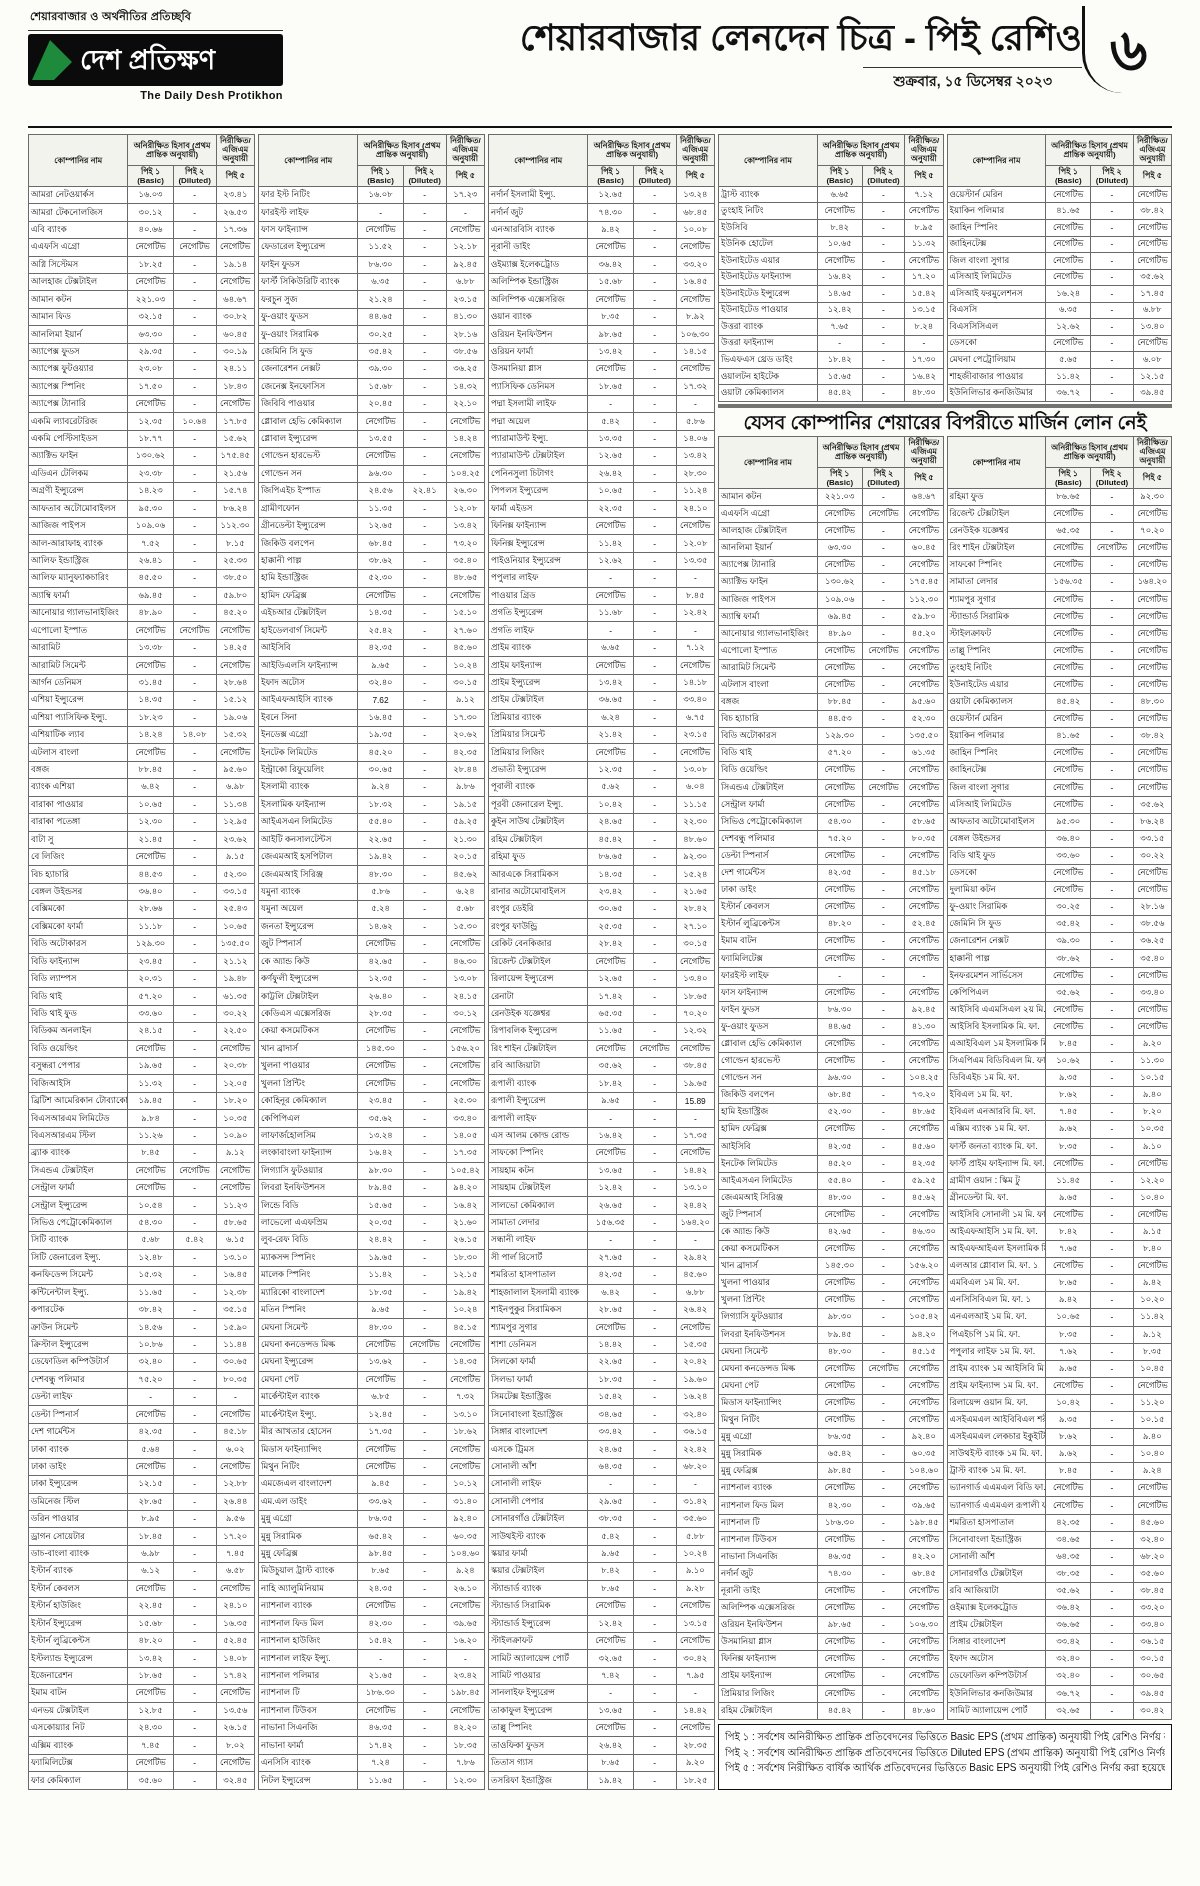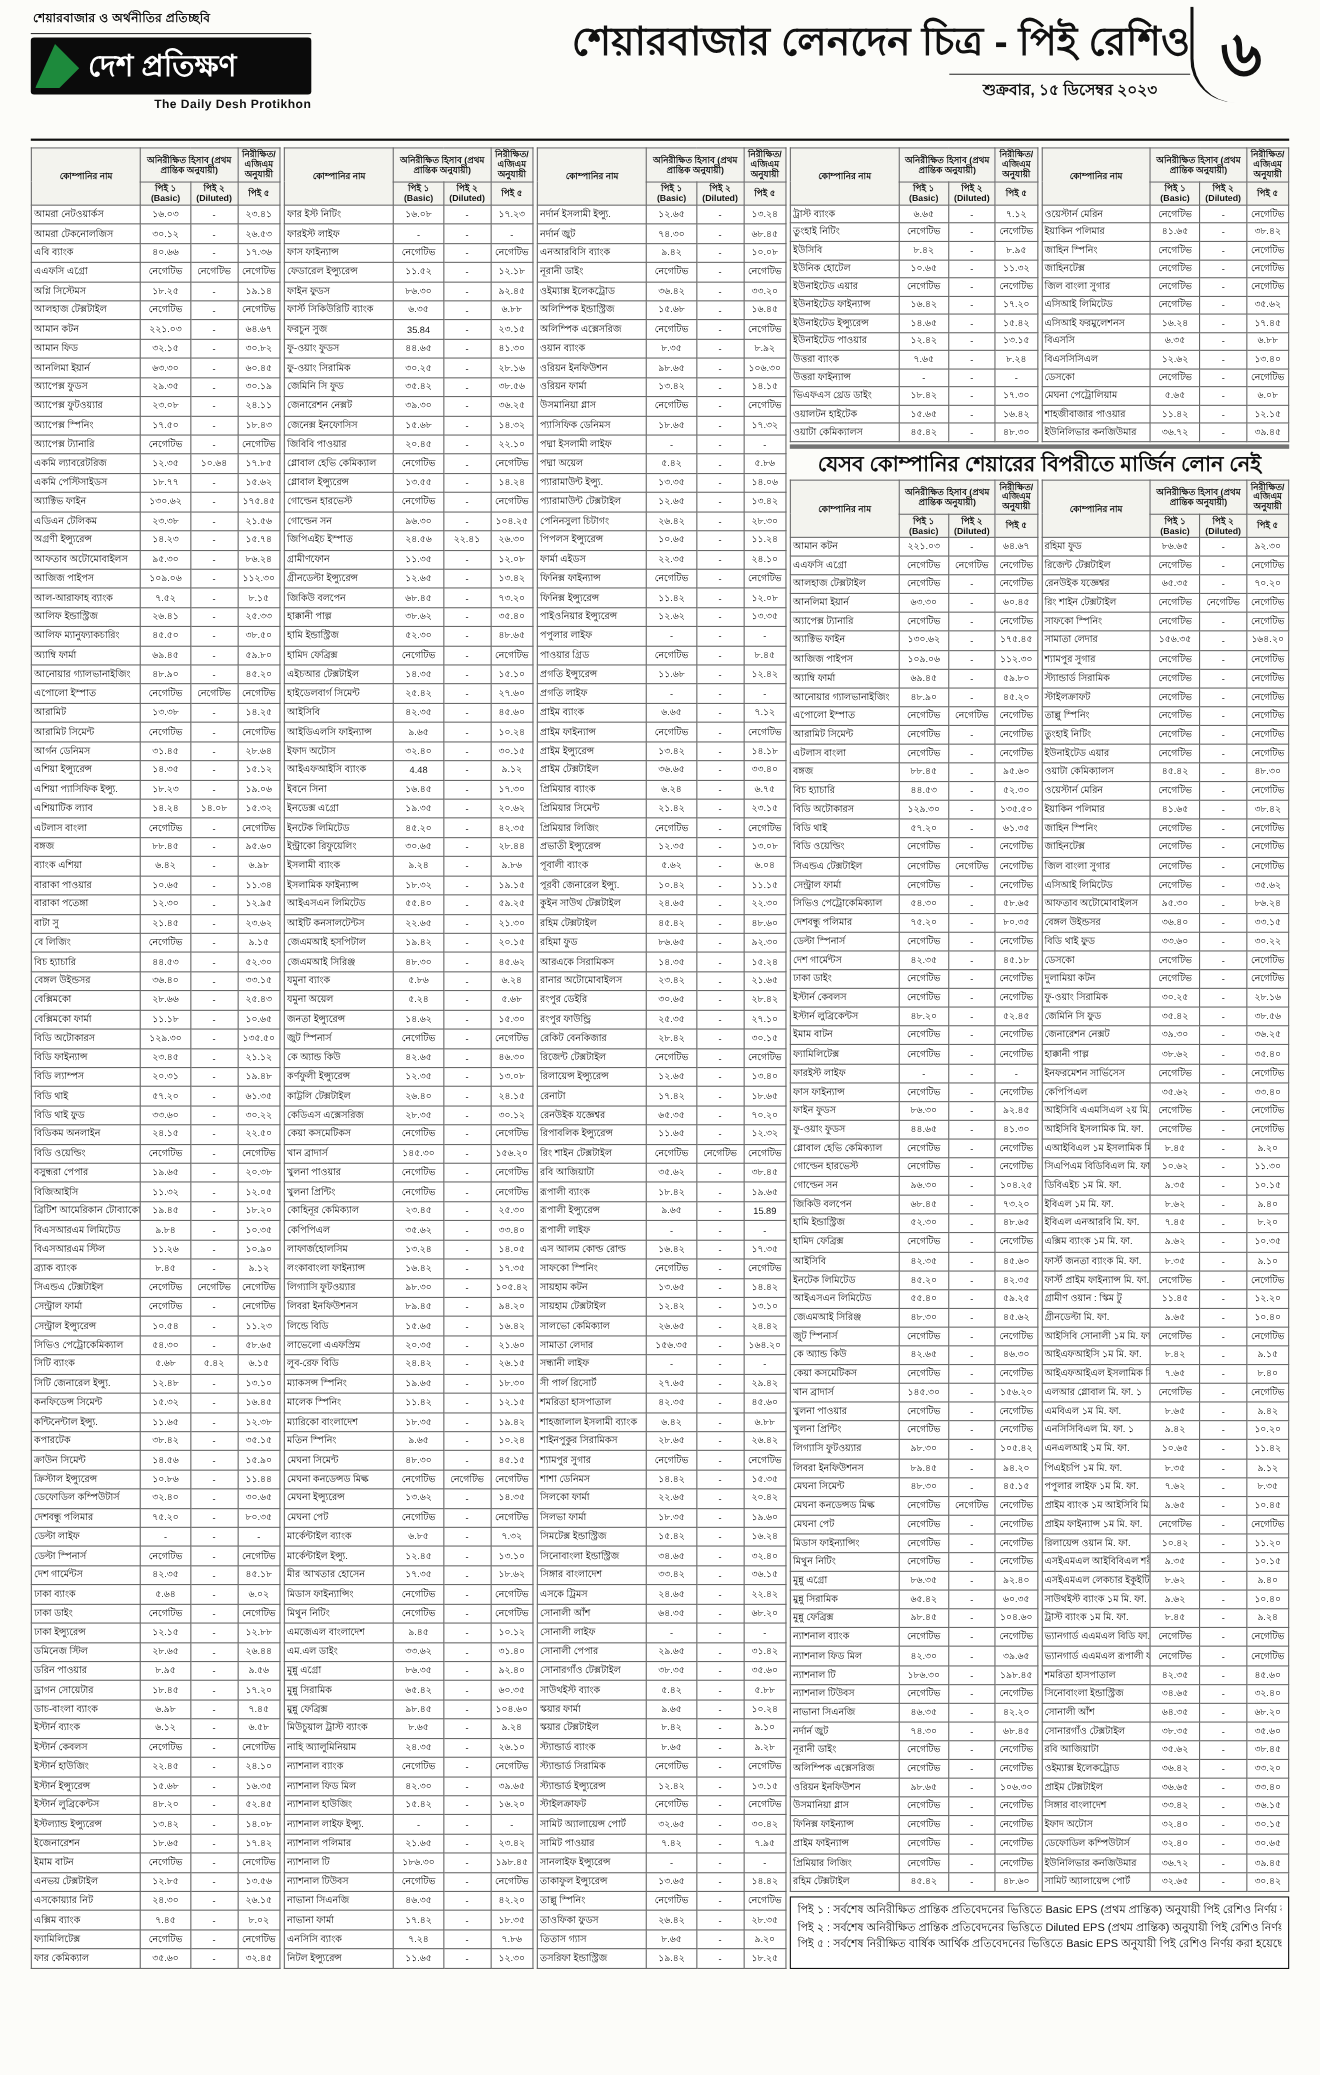--- a/index.html
+++ b/index.html
@@ -724,21 +724,21 @@
               <td class="c-num">৯২.৪৫</td>
             </tr>
             <tr>
               <td class="c-name">ফার্স্ট সিকিউরিটি ব্যাংক</td>
               <td class="c-num">৬.৩৫</td>
               <td class="c-num">-</td>
               <td class="c-num">৬.৮৮</td>
             </tr>
             <tr>
               <td class="c-name">ফরচুন সুজ</td>
-              <td class="c-num">35.84</td>
+              <td class="c-num">২১.২৪</td>
               <td class="c-num">-</td>
               <td class="c-num">২৩.১৫</td>
             </tr>
             <tr>
               <td class="c-name">ফু-ওয়াং ফুডস</td>
               <td class="c-num">৪৪.৬৫</td>
               <td class="c-num">-</td>
               <td class="c-num">৪১.৩০</td>
             </tr>
             <tr>
@@ -862,21 +862,21 @@
               <td class="c-num">১০.২৪</td>
             </tr>
             <tr>
               <td class="c-name">ইফাদ অটোস</td>
               <td class="c-num">৩২.৪০</td>
               <td class="c-num">-</td>
               <td class="c-num">৩০.১৫</td>
             </tr>
             <tr>
               <td class="c-name">আইএফআইসি ব্যাংক</td>
-              <td class="c-num">4.48</td>
+              <td class="c-num">7.62</td>
               <td class="c-num">-</td>
               <td class="c-num">৯.১২</td>
             </tr>
             <tr>
               <td class="c-name">ইবনে সিনা</td>
               <td class="c-num">১৬.৪৫</td>
               <td class="c-num">-</td>
               <td class="c-num">১৭.৩০</td>
             </tr>
             <tr>

